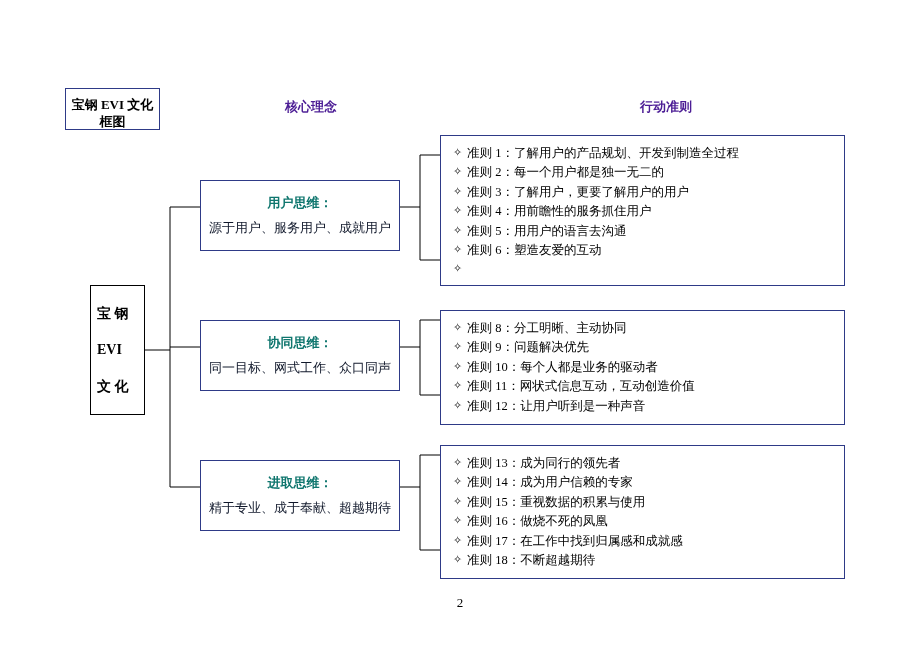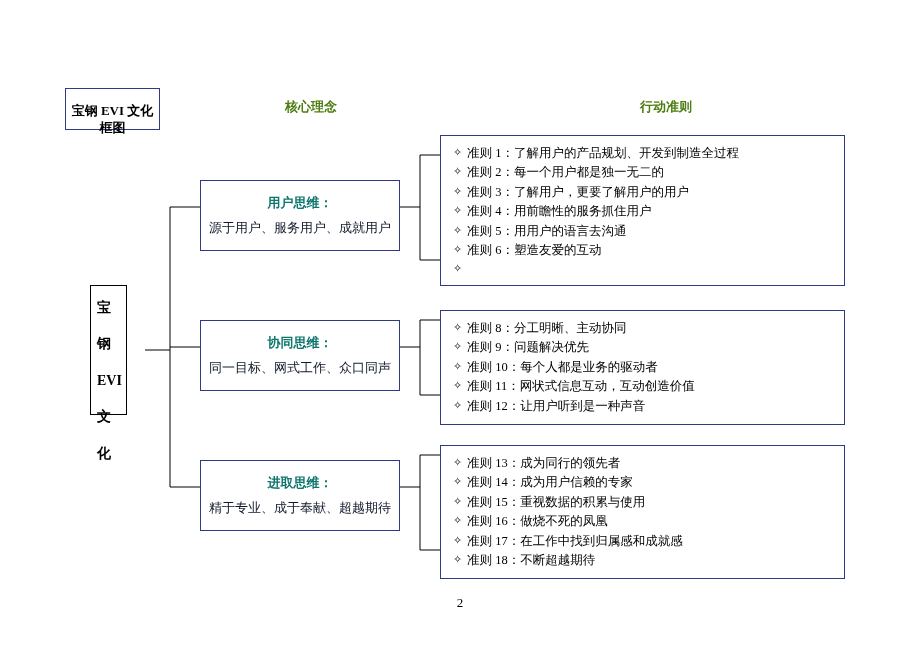--- a/index.html
+++ b/index.html
@@ -13,42 +13,42 @@
       color: #000;
     }
     .title-box {
       position: absolute;
       left: 65px;
       top: 88px;
       width: 95px;
       height: 42px;
       border: 1.5px solid #2e3a87;
       text-align: center;
-      padding: 14px 2px;
+      padding: 8px 2px;
       line-height: 1.3;
       font-weight: bold;
     }
     .header-red {
       position: absolute;
-      color: #4d7c0f;
+      color: #4c1d95;
       font-weight: bold;
       font-size: 13px;
       text-align: center;
     }
     .header-core { left: 285px; top: 98px; }
     .header-action { left: 640px; top: 98px; }
 
     .root-box {
       position: absolute;
       left: 90px;
       top: 285px;
-      width: 37px;
+      width: 55px;
       height: 130px;
       border: 1.5px solid #000;
-      padding: 4px 6px;
+      padding: 10px 6px;
       font-weight: bold;
       line-height: 2.6;
       text-align: left;
       font-size: 14px;
     }
 
     .concept-box {
       position: absolute;
       left: 200px;
       width: 200px;

